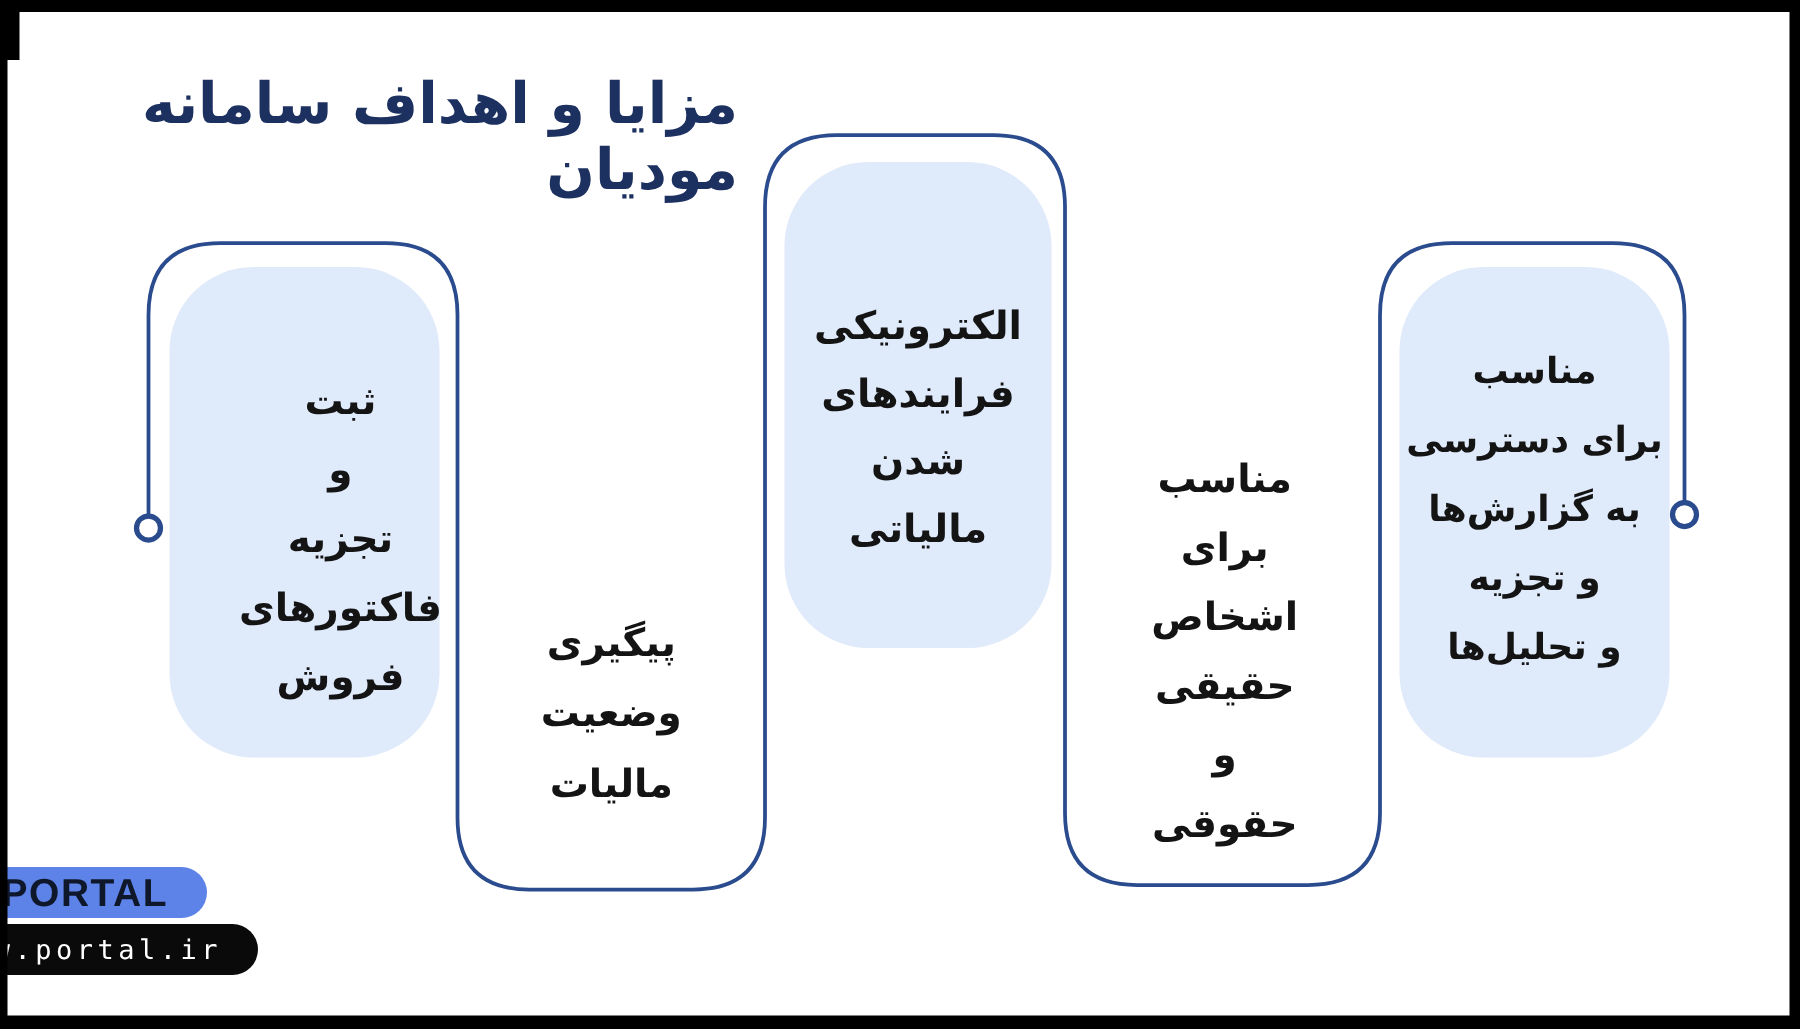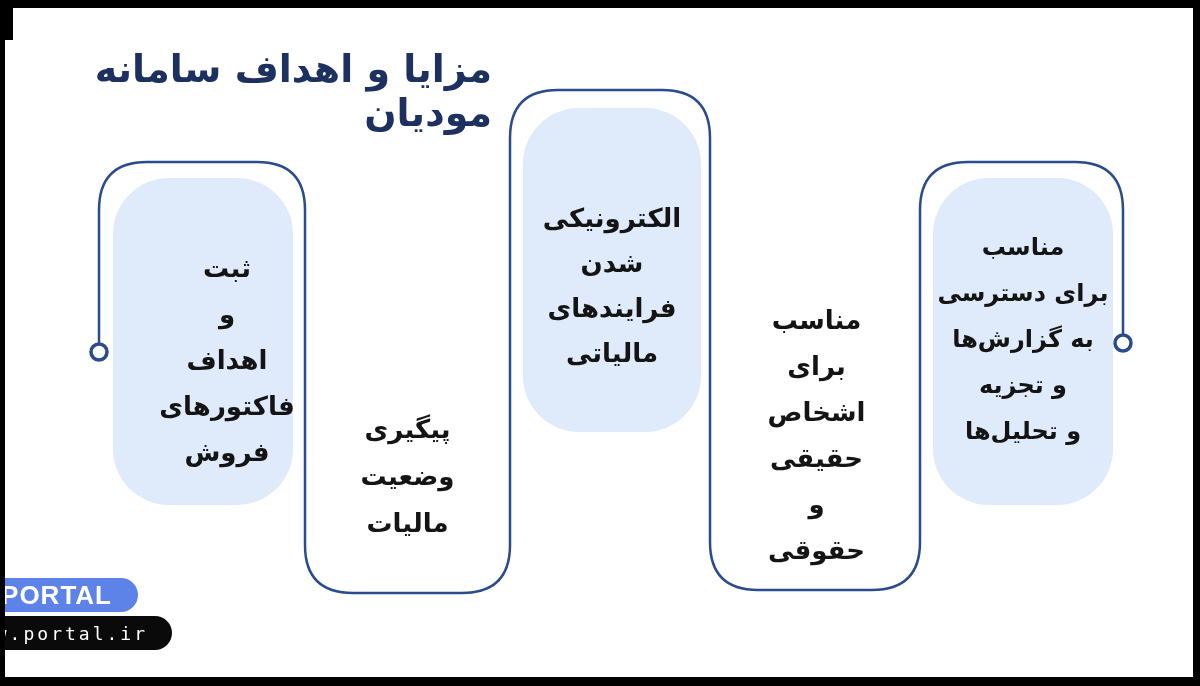--- a/index.html
+++ b/index.html
@@ -45,21 +45,21 @@
   .pt-4{left:713px;top:273px;width:207px;line-height:46px;}
   .pt-5{left:923px;top:200px;width:200px;line-height:46px;font-size:24px;}
 
   .logo-pill{
     position:absolute;left:-20px;top:578px;height:34px;width:158px;
     background:#5d82e8;border-radius:17px;
     display:flex;align-items:center;justify-content:flex-end;
     padding-right:26px;box-sizing:border-box;
   }
   .logo-pill .logo-text{
-    color:#ffffff;font-weight:bold;font-size:26px;letter-spacing:1px;
+    color:#0f172a;font-weight:bold;font-size:26px;letter-spacing:1px;
     font-family:"Liberation Sans","DejaVu Sans",sans-serif;
   }
   .url-pill{
     position:absolute;left:-20px;top:616px;height:34px;width:192px;
     background:#0a0a0a;border-radius:17px;
     display:flex;align-items:center;justify-content:flex-end;
     padding-right:24px;box-sizing:border-box;
   }
   .url-pill .url-text{
     color:#ffffff;font-size:18px;letter-spacing:3px;
@@ -84,35 +84,35 @@
     <circle cx="1123" cy="343" r="8" fill="#ffffff" stroke="#2a4b8d" stroke-width="3.5"></circle>
   </svg>
 
   <div class="pill-fill pill-1-fill"></div>
   <div class="pill-fill pill-3-fill"></div>
   <div class="pill-fill pill-5-fill"></div>
 
   <div class="pill-text pt-1">
     <span class="line">ثبت</span>
     <span class="line">و</span>
-    <span class="line">اهداف</span>
+    <span class="line">تجزیه</span>
     <span class="line">فاکتورهای</span>
     <span class="line">فروش</span>
   </div>
 
   <div class="pill-text pt-2">
     <span class="line">پیگیری</span>
     <span class="line">وضعیت</span>
     <span class="line">مالیات</span>
   </div>
 
   <div class="pill-text pt-3">
     <span class="line">الکترونیکی</span>
+    <span class="line">فرایندهای</span>
     <span class="line">شدن</span>
-    <span class="line">فرایندهای</span>
     <span class="line">مالیاتی</span>
   </div>
 
   <div class="pill-text pt-4">
     <span class="line">مناسب</span>
     <span class="line">برای</span>
     <span class="line">اشخاص</span>
     <span class="line">حقیقی</span>
     <span class="line">و</span>
     <span class="line">حقوقی</span>

